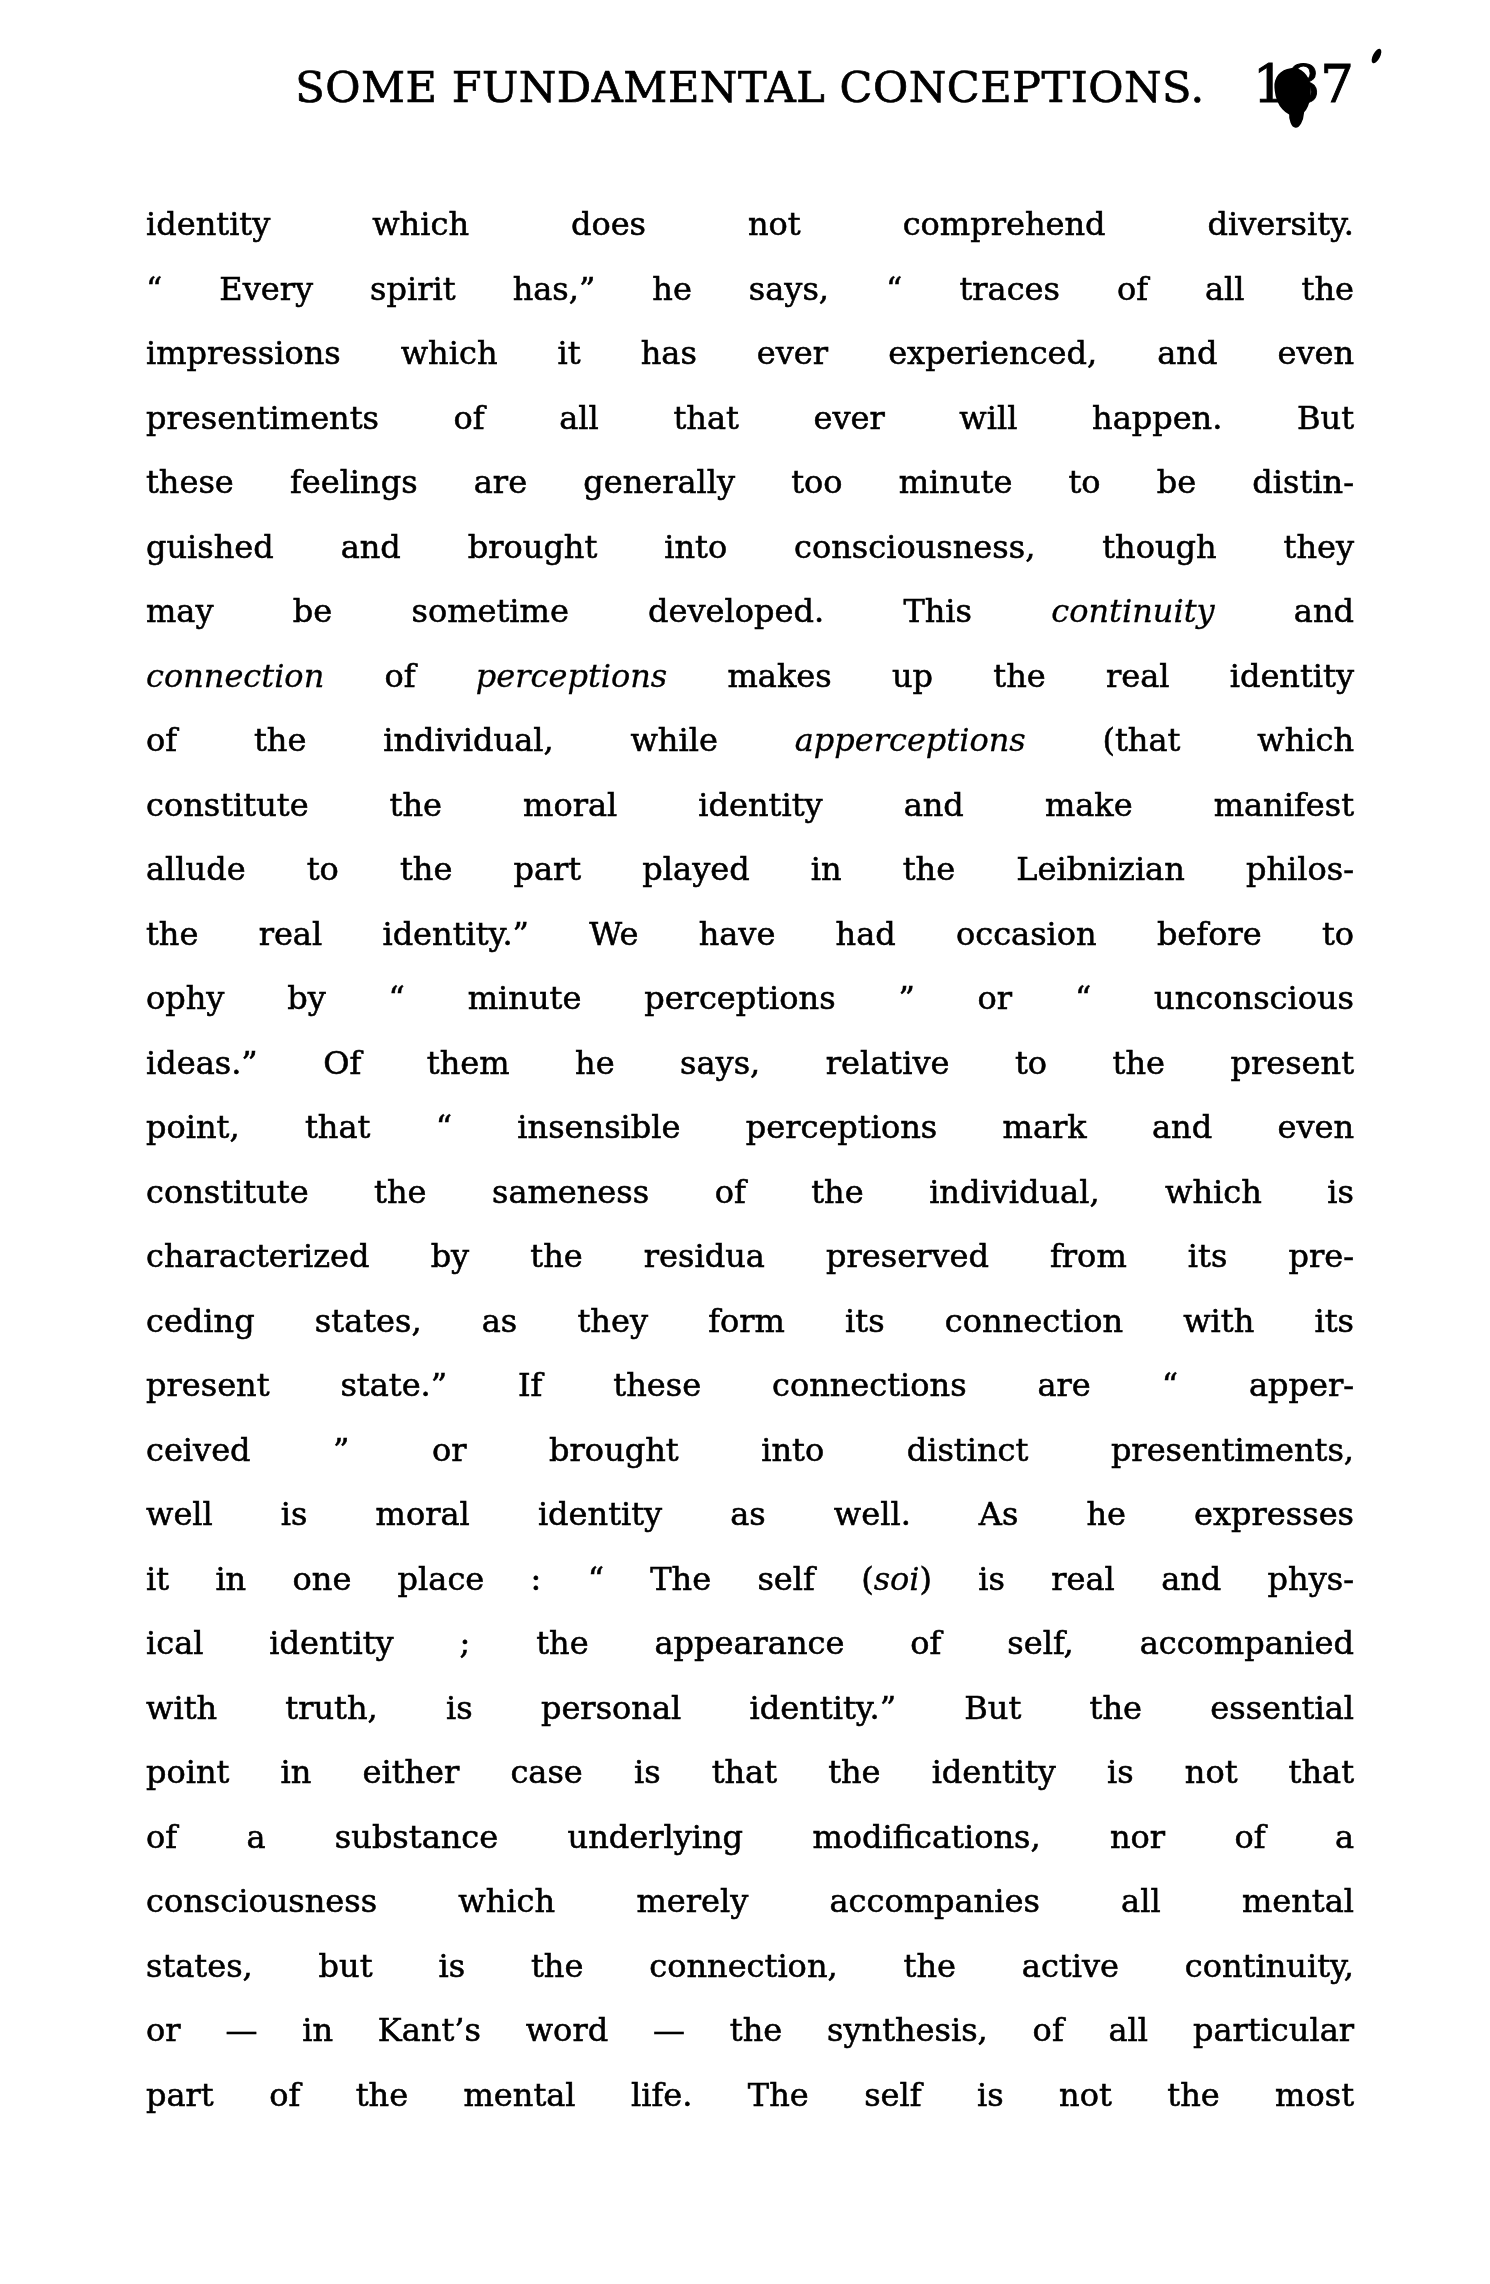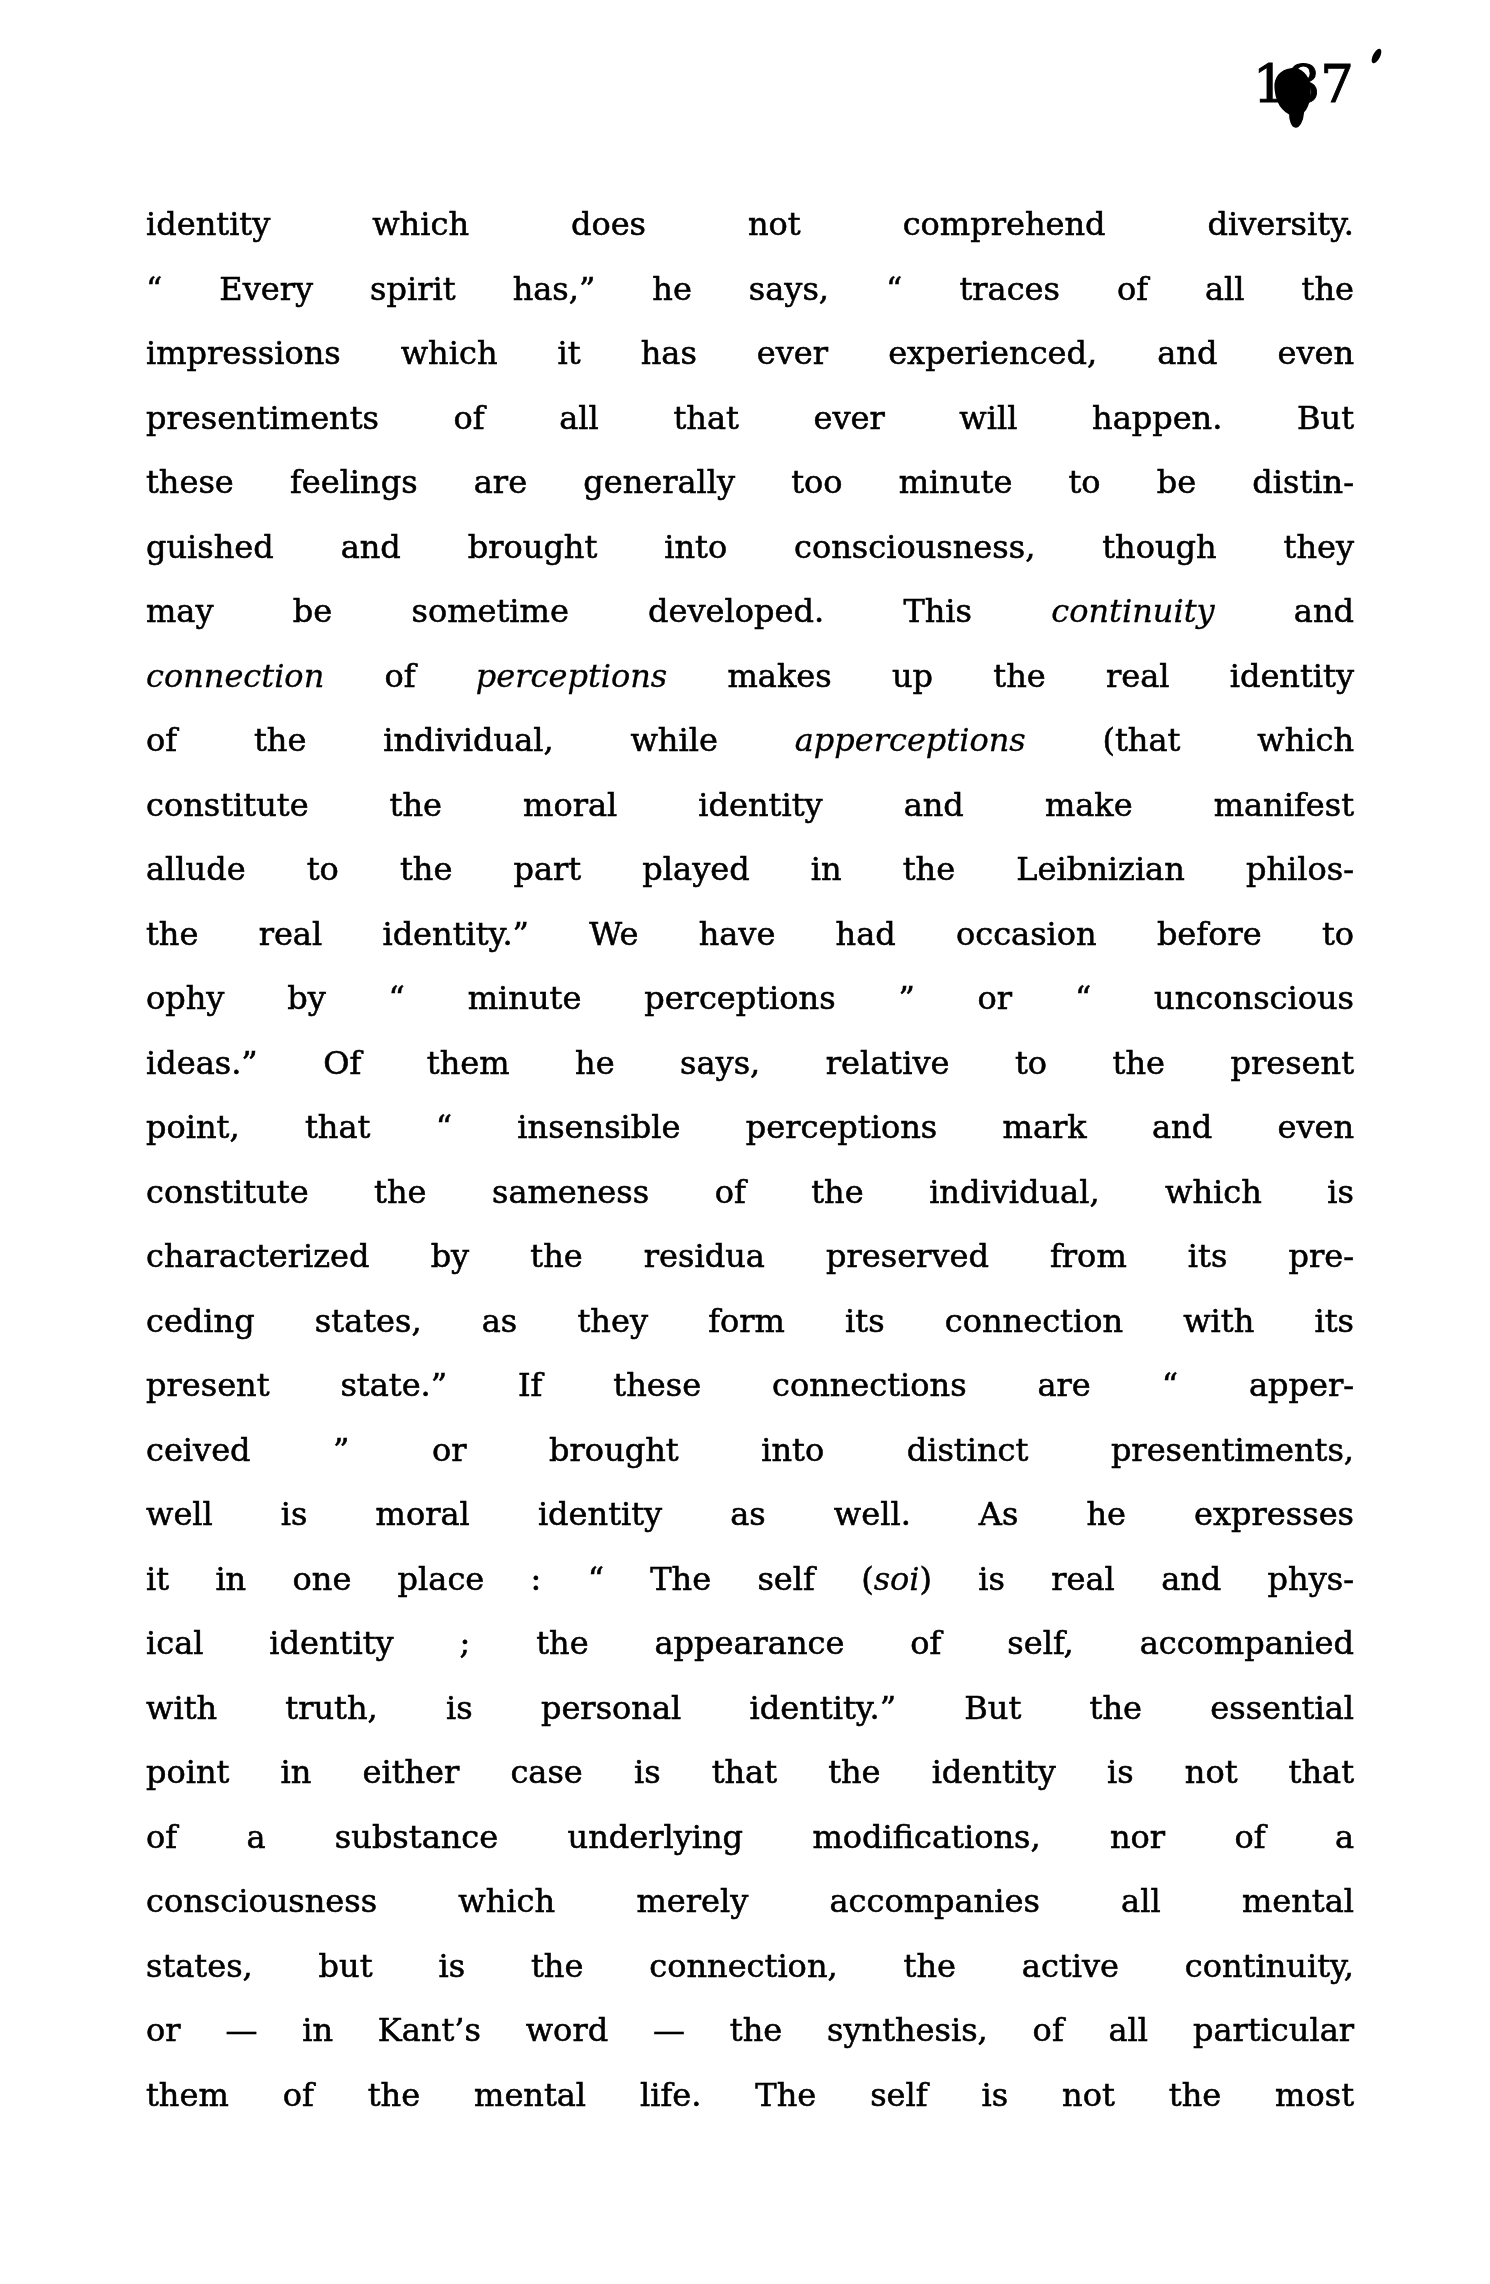--- a/index.html
+++ b/index.html
@@ -88,20 +88,21 @@
     font-style: italic;
     -webkit-text-stroke: 0.3px #000;
   }
 </style>
 </head>
 <body>
 
 <div class="page">
 
   <div class="header">
+    <div class="running-title">SOME FUNDAMENTAL CONCEPTIONS.</div>
     <div class="page-number">
       <span>187</span>
       <span class="ink-blot"></span>
     </div>
     <span class="ink-speck"></span>
   </div>
 
   <div class="body-text">
       <div class="line">identity which does not comprehend diversity.</div>
       <div class="line">“ Every spirit has,” he says, “ traces of all the</div>
@@ -125,16 +126,16 @@
       <div class="line">ceived ” or brought into distinct presentiments,</div>
       <div class="line">well is moral identity as well. As he expresses</div>
       <div class="line">it in one place : “ The self (<i>soi</i>) is real and phys-</div>
       <div class="line">ical identity ; the appearance of self, accompanied</div>
       <div class="line">with truth, is personal identity.” But the essential</div>
       <div class="line">point in either case is that the identity is not that</div>
       <div class="line">of a substance underlying modifications, nor of a</div>
       <div class="line">consciousness which merely accompanies all mental</div>
       <div class="line">states, but is the connection, the active continuity,</div>
       <div class="line">or — in Kant’s word — the synthesis, of all particular</div>
-      <div class="line">them of the mental life. The self is not the most</div>
+      <div class="line">part of the mental life. The self is not the most</div>
     </div>
 
 </div>
 
 </body></html>

